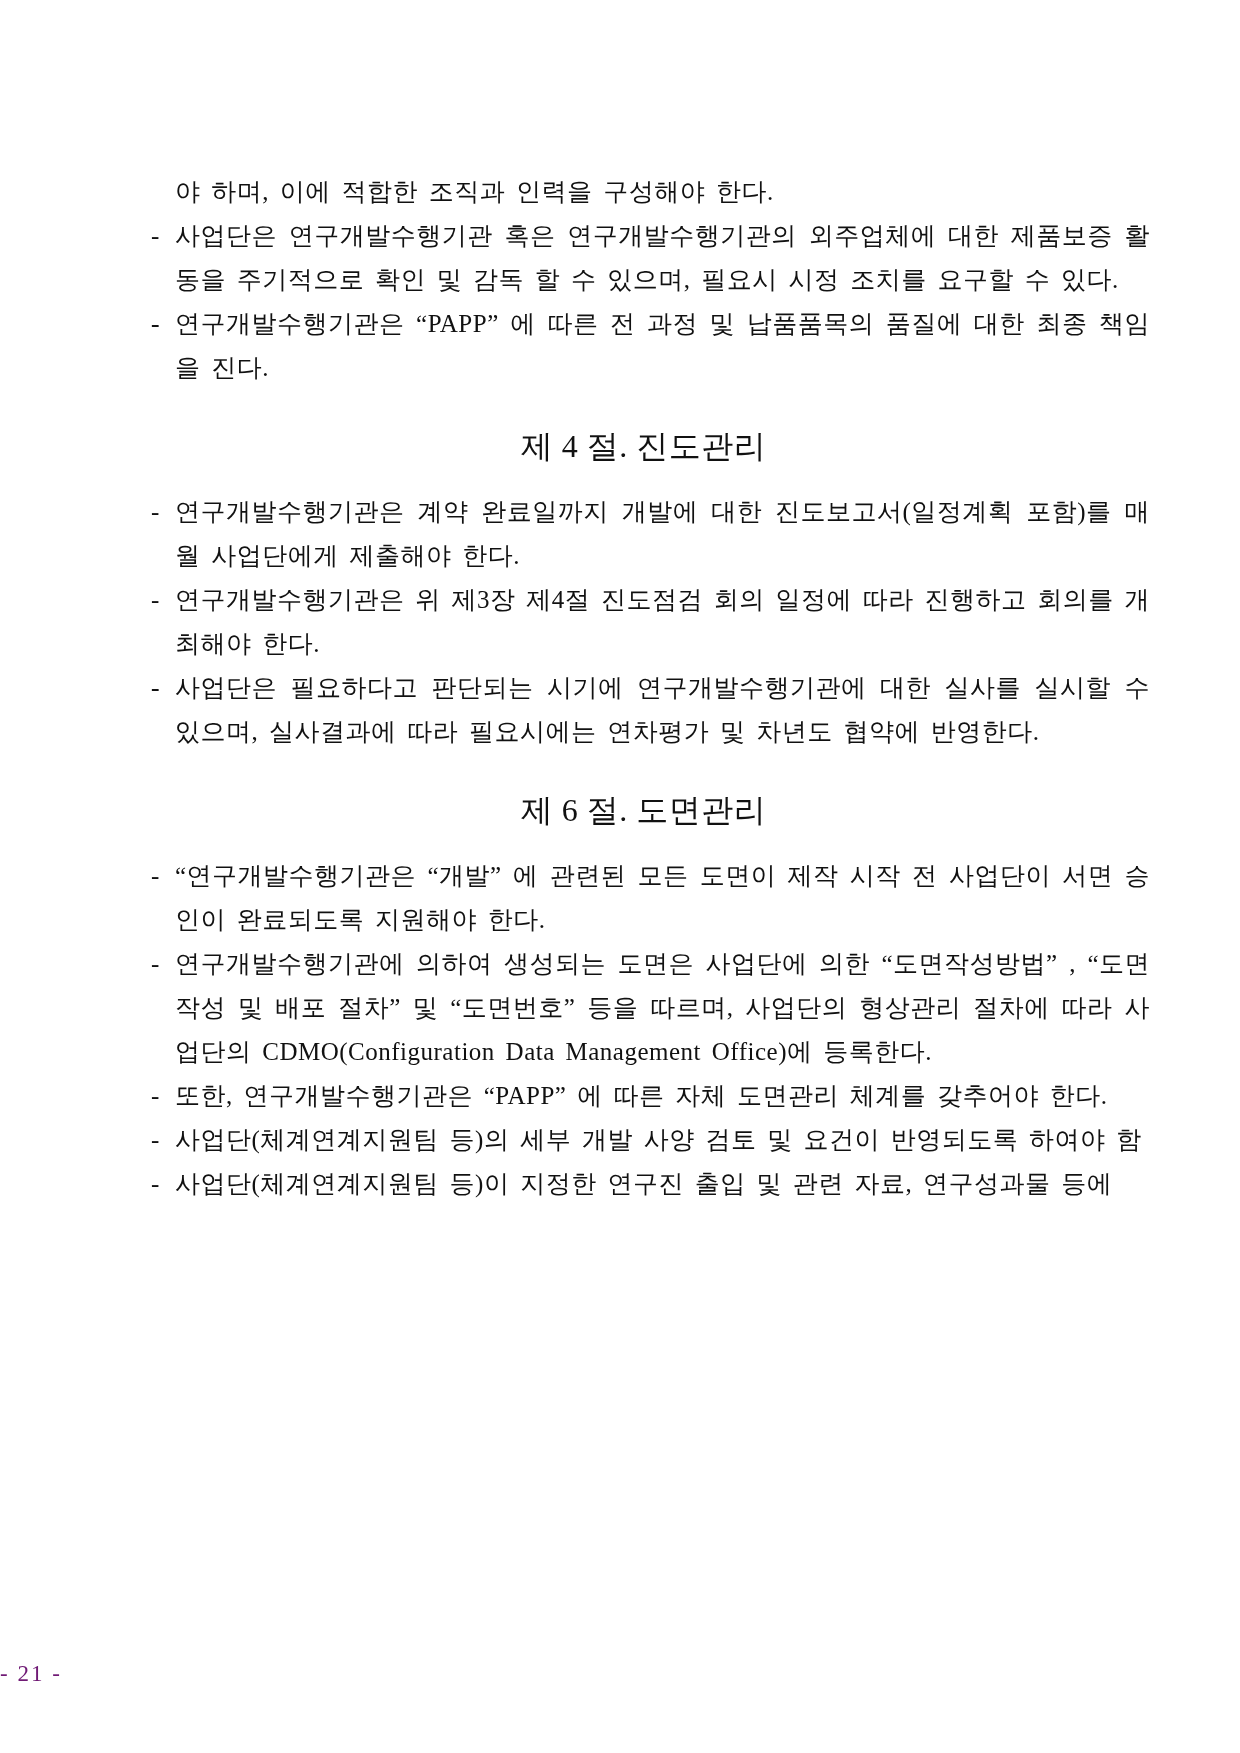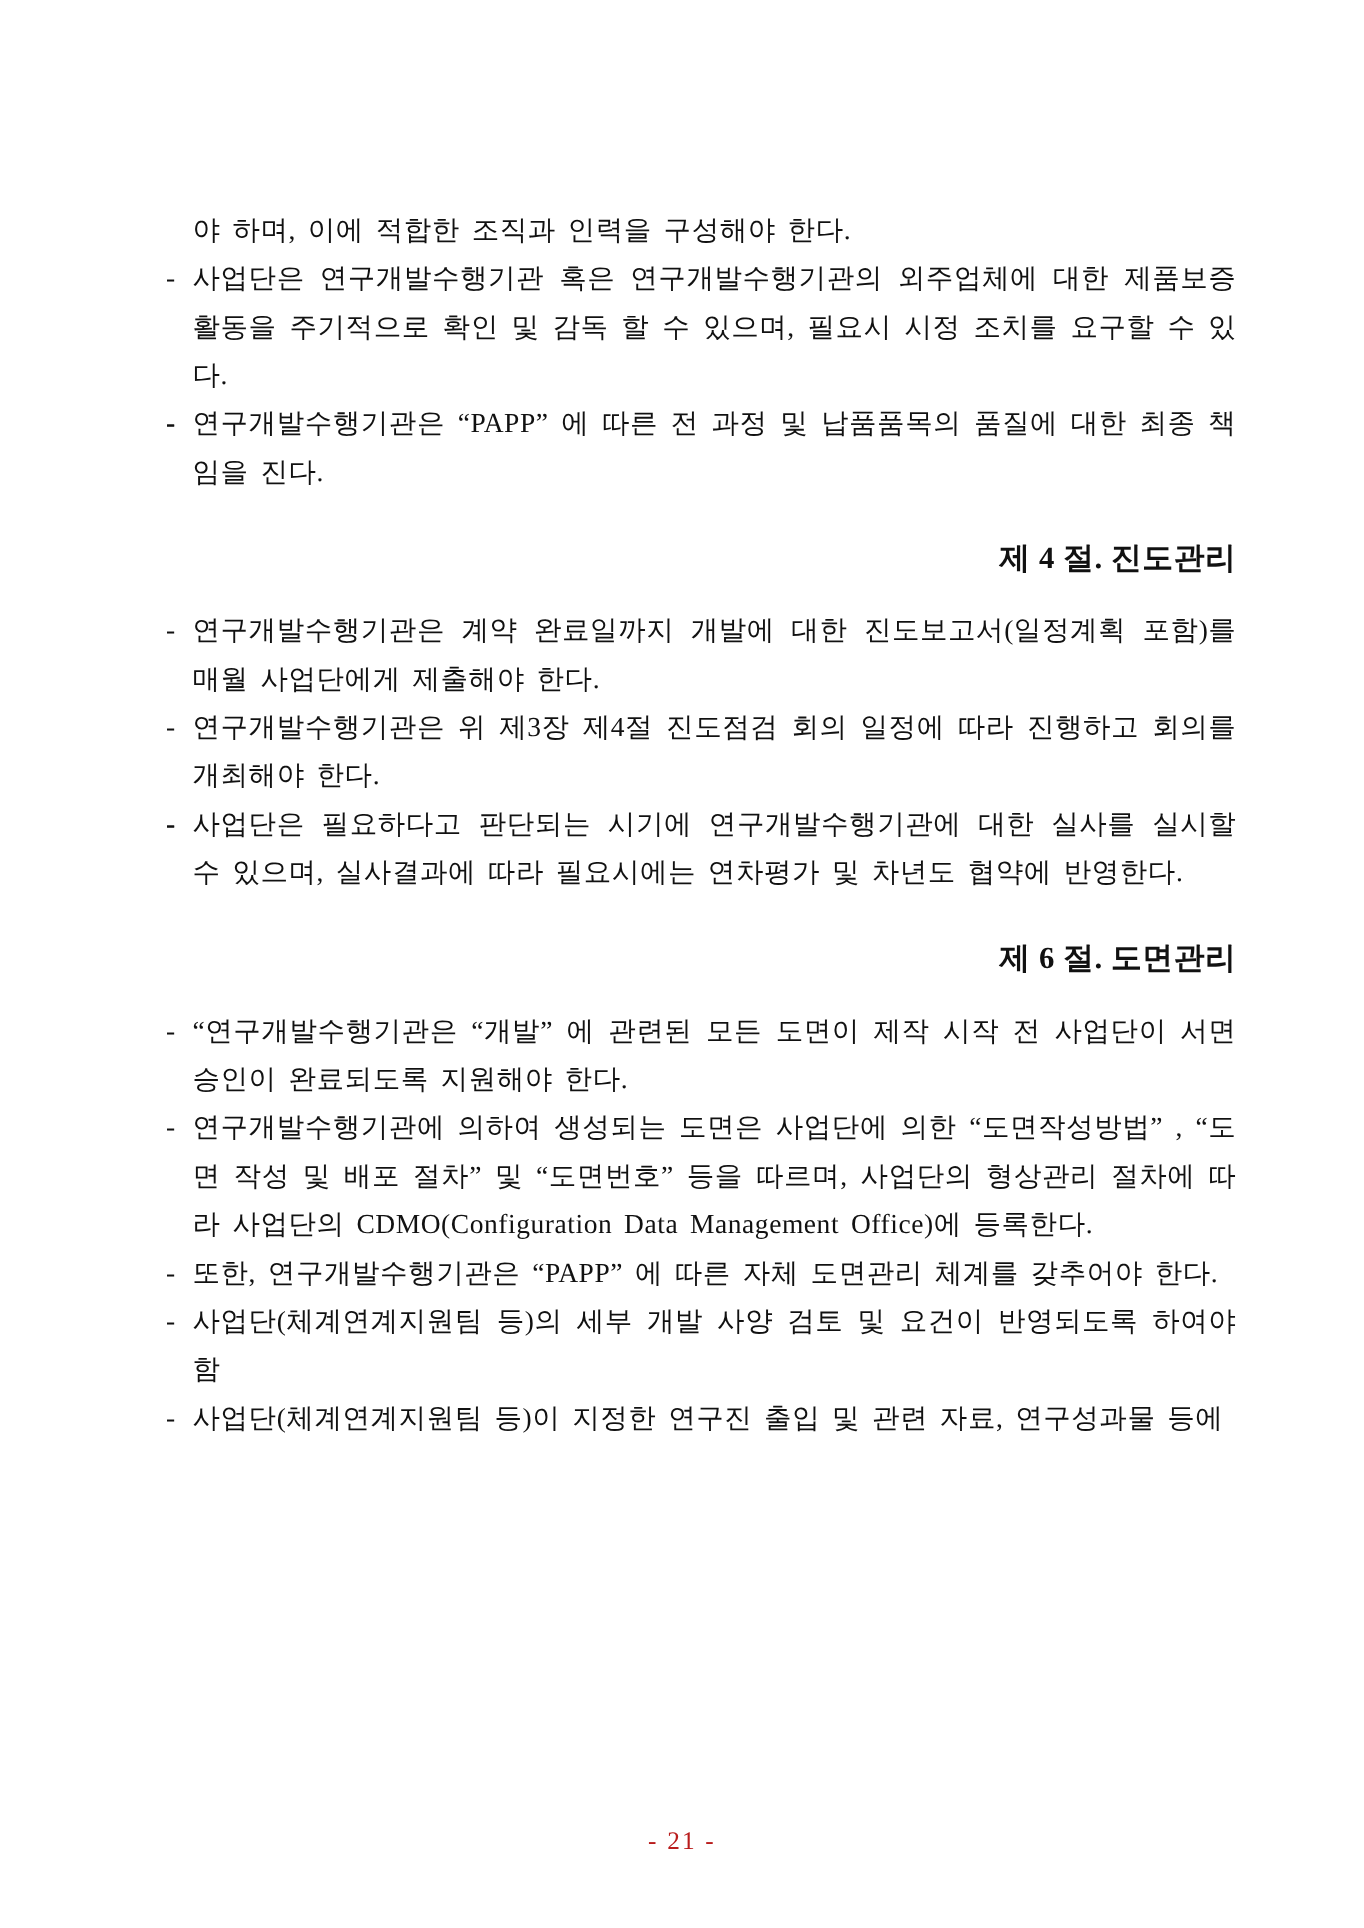--- a/index.html
+++ b/index.html
@@ -12,23 +12,22 @@
     width: 1240px;
     height: 1753px;
     margin: 0 auto;
     background: #ffffff;
     color: #111111;
     font-family: "Liberation Serif", "DejaVu Serif", serif;
     overflow: hidden;
     box-sizing: border-box;
   }
   .content {
-    padding: 170px 116px 0 137px;
+    padding: 170px 90px 0 137px;
     box-sizing: border-box;
-    margin-top: 18px;
   }
   .body-text {
     font-size: 25px;
     line-height: 44px;
     text-align: justify;
     text-align-last: left;
     word-spacing: 4px;
     letter-spacing: 0.5px;
   }
   p.continuation {
@@ -43,36 +42,36 @@
     position: relative;
     padding-left: 38px;
     margin: 0;
   }
   ul.bullets li .dash {
     position: absolute;
     left: 14px;
     top: 0;
   }
   h2.section-heading {
-    font-size: 28px;
+    font-size: 32px;
     line-height: 40px;
-    font-weight: bold;
+    font-weight: normal;
     letter-spacing: 0.5px;
     margin: 36px 0 24px 0;
-    text-align: right;
+    text-align: center;
   }
   .footer {
     position: absolute;
     bottom: 66px;
     left: 0;
     width: 100%;
-    text-align: center;
+    text-align: left;
     font-size: 23px;
     letter-spacing: 2px;
-    color: #b91c1c;
+    color: #701a75;
   }
 </style>
 </head>
 <body>
 
 <div class="page">
   <div class="content">
 
     <p class="continuation body-text">야 하며, 이에 적합한 조직과 인력을 구성해야 한다.</p>
 

